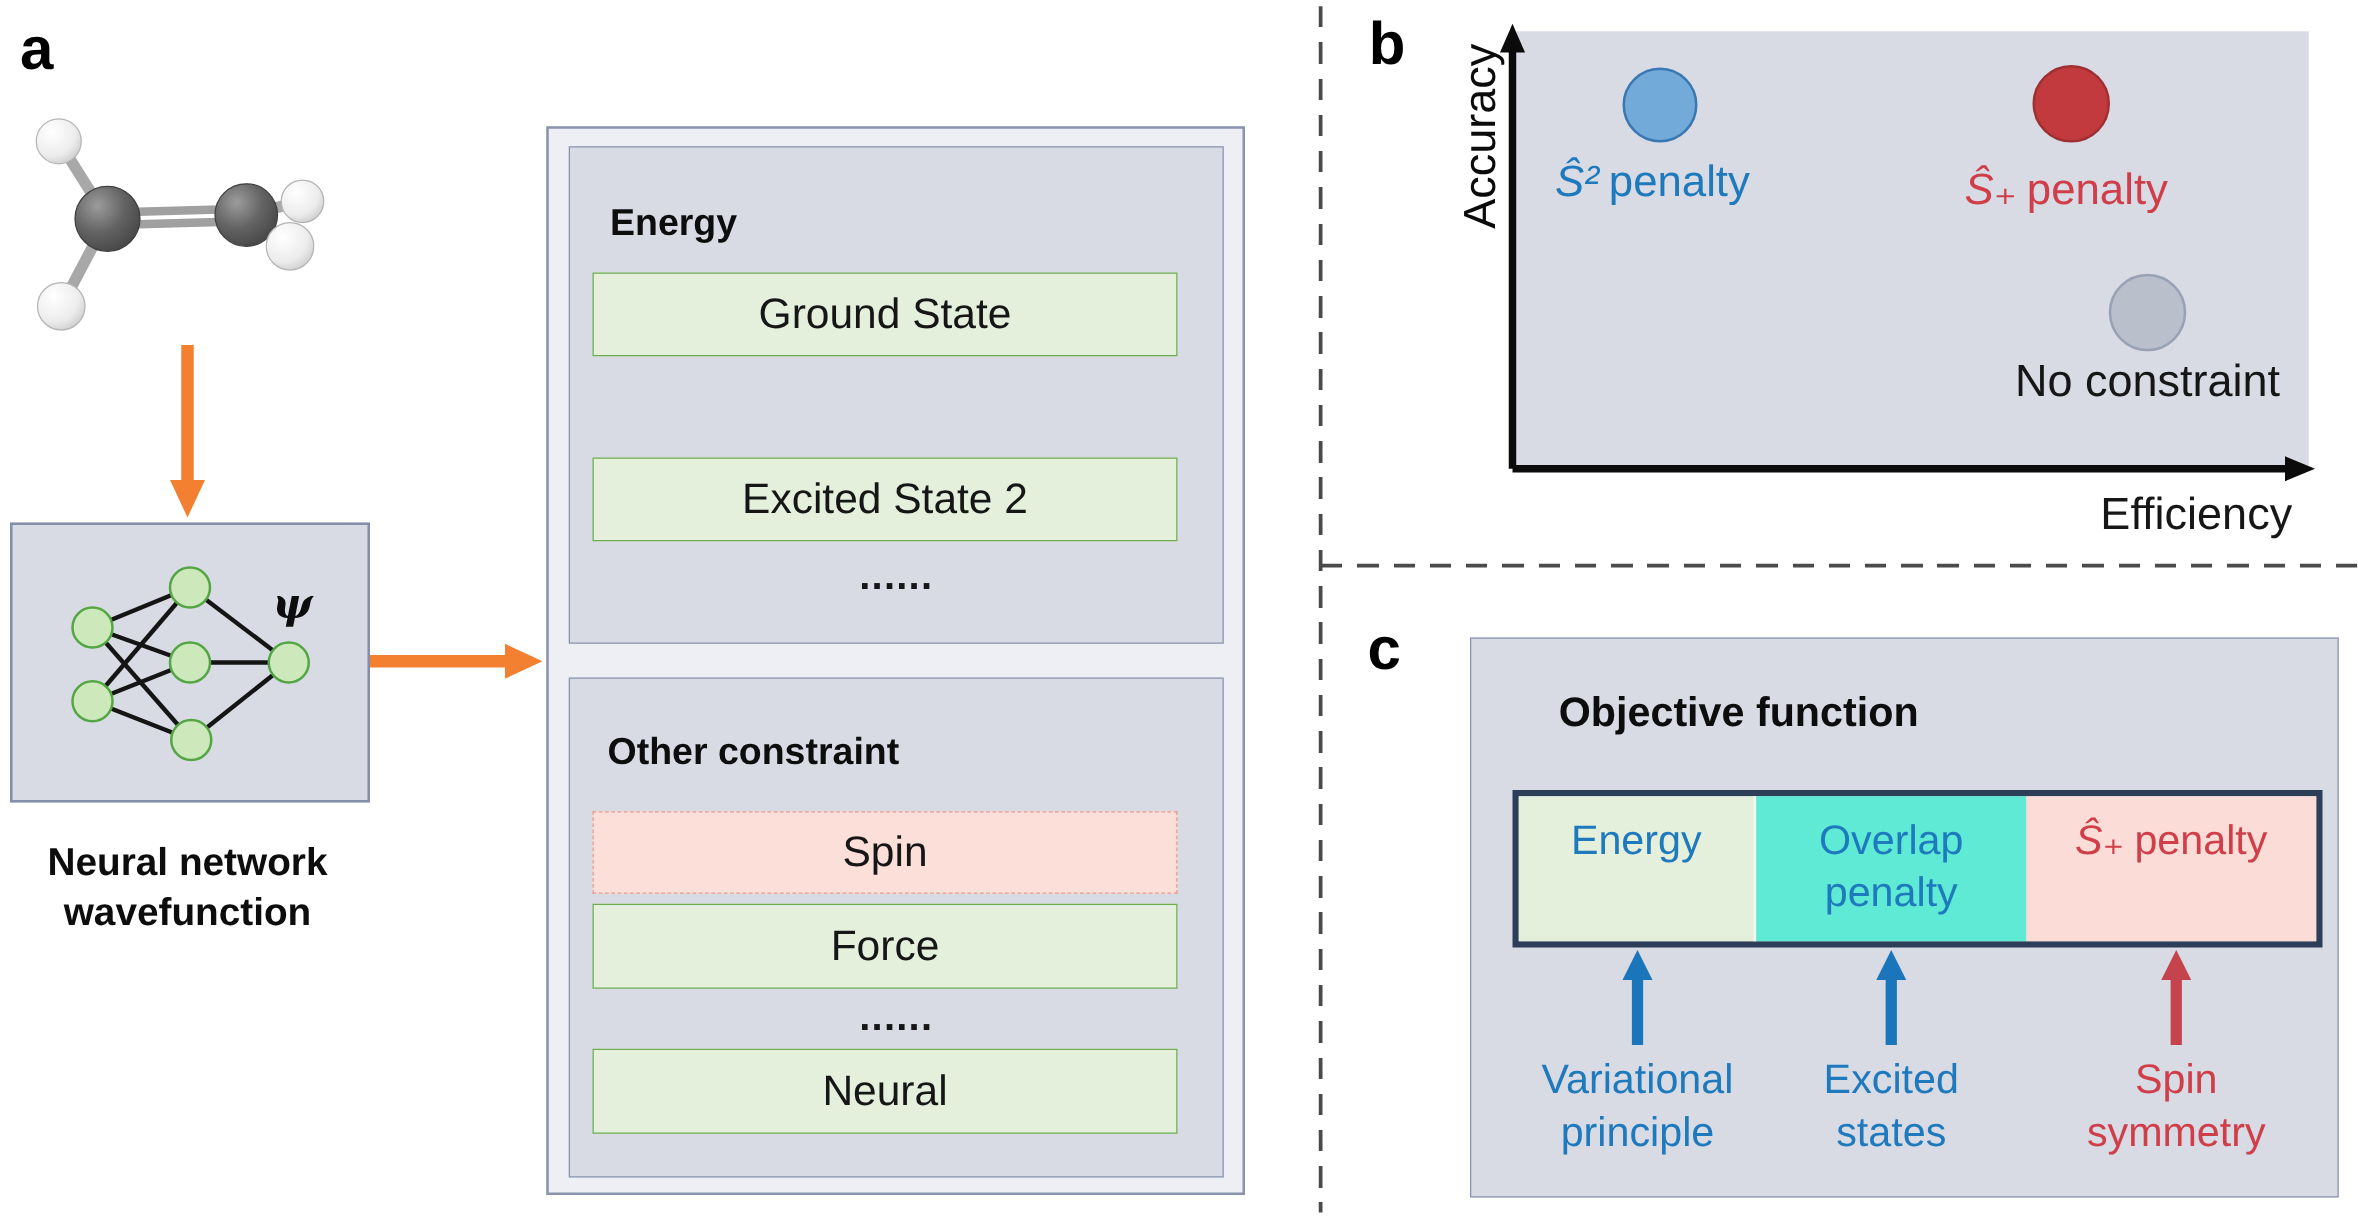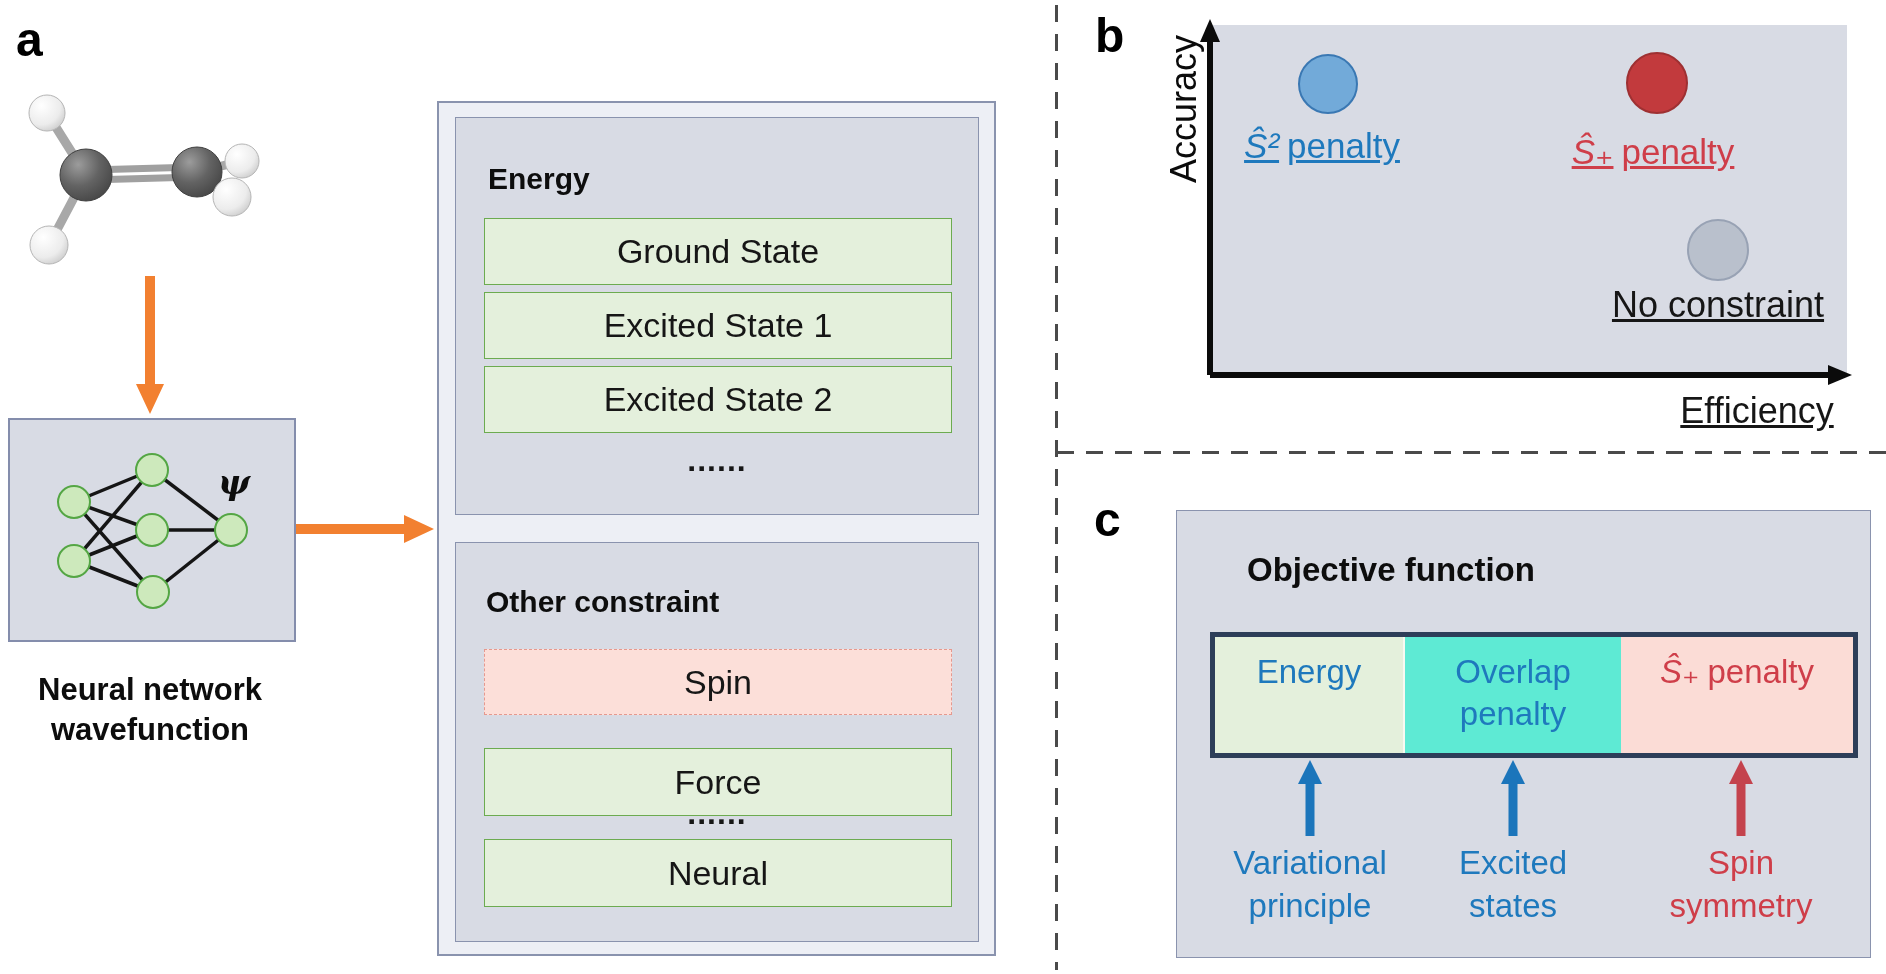--- a/index.html
+++ b/index.html
@@ -14,38 +14,38 @@
   .nn-box { position: absolute; left: 8px; top: 418px; width: 288px; height: 224px;
             background: #d8dbe4; border: 2px solid #848dac; }
   .nn-caption { position: absolute; left: 0px; top: 670px; width: 300px; text-align: center;
                 font-weight: 700; font-size: 31px; line-height: 40px; color: #0d0d0d; }
   .outer-box { position: absolute; left: 437px; top: 101px; width: 559px; height: 855px;
                background: #edeff5; border: 2px solid #8a93ae; }
   .inner-box { position: absolute; background: #d8dbe4; border: 1px solid #8a93ae; }
   .inner-energy { left: 455px; top: 117px; width: 524px; height: 398px; }
   .inner-obs    { left: 455px; top: 542px; width: 524px; height: 400px; }
   .inner-heading { position: absolute; font-size: 30px; font-weight: 700; color: #0d0d0d; }
-  .arow { position: absolute; left: 28px; width: 468px; display: flex; align-items: center;
+  .arow { position: absolute; left: 18px; width: 468px; display: flex; align-items: center;
           justify-content: center; font-size: 34px; color: #161616; }
   .arow.green { background: #e4f0dc; border: 1.5px solid #6cab50; }
   .arow.pink  { background: #fcdfd9; border: 1.5px dashed #e5998f; }
   .dots { position: absolute; left: 0; width: 100%; text-align: center; font-size: 32px;
           font-weight: 700; color: #161616; letter-spacing: 1px; }
 
   
   .v-dash { position: absolute; left: 1055px; top: 5px; width: 3px; height: 965px;
             background: repeating-linear-gradient(180deg, #4a4a4a 0 17px, transparent 17px 29px); }
   .h-dash { position: absolute; left: 1057px; top: 451px; width: 829px; height: 3px;
             background: repeating-linear-gradient(90deg, #4a4a4a 0 17px, transparent 17px 29px); }
 
   
   .plot-bg { position: absolute; left: 1213px; top: 25px; width: 634px; height: 350px; background: #d8dbe4; }
   .dot-circle { position: absolute; border-radius: 50%; }
   .centered-label { position: absolute; transform: translate(-50%, -50%); white-space: nowrap;
-                    font-size: 35px; text-align: center; text-decoration: underline; }
+                    font-size: 35px; text-align: center; }
   .sym { font-style: italic; margin-right: 8px; }
   .blue-text { color: #1e79bd; }
   .red-text  { color: #cf3e49; }
   .dark-text { color: #161616; font-size: 36px; }
   .axis-label-y { position: absolute; left: 1184px; top: 109px; transform: translate(-50%, -50%) rotate(-90deg);
                   font-size: 36px; color: #0b0b0b; white-space: nowrap; }
 
   
   .c-box { position: absolute; left: 1176px; top: 510px; width: 695px; height: 448px;
            background: #d8dbe4; border: 1.5px solid #8a93ae; }
@@ -136,29 +136,28 @@
   <svg class="abs" style="left:296px; top:512px;" width="140" height="34" viewBox="0 0 140 34">
     <line x1="0" y1="17" x2="112" y2="17" stroke="#f28030" stroke-width="10"></line>
     <polygon points="138,17 108,3 108,31" fill="#f28030"></polygon>
   </svg>
 
   <div class="outer-box"></div>
 
   <div class="inner-box inner-energy">
     <div class="inner-heading" style="left:32px; top:44px;">Energy</div>
     <div class="arow green" style="top:100px; height:67px;">Ground State</div>
-    <div class="arow green" style="top:174px; height:67px;">Excited State 1</div>
     <div class="arow green" style="top:248px; height:67px;">Excited State 2</div>
     <div class="dots" style="top:324px;">......</div>
   </div>
 
   <div class="inner-box inner-obs">
     <div class="inner-heading" style="left:30px; top:42px;">Other constraint</div>
     <div class="arow pink" style="top:106px; height:66px;">Spin</div>
-    <div class="arow green" style="top:180px; height:68px;margin-top:25px;">Force</div>
+    <div class="arow green" style="top:180px; height:68px;">Force</div>
     <div class="dots" style="top:252px;">......</div>
     <div class="arow green" style="top:296px; height:68px;">Neural</div>
   </div>
 
   <div class="v-dash"></div>
   <div class="h-dash"></div>
 
   <div class="panel-letter" style="left:1095px; top:8px;">b</div>
 
   <div class="plot-bg"></div>

